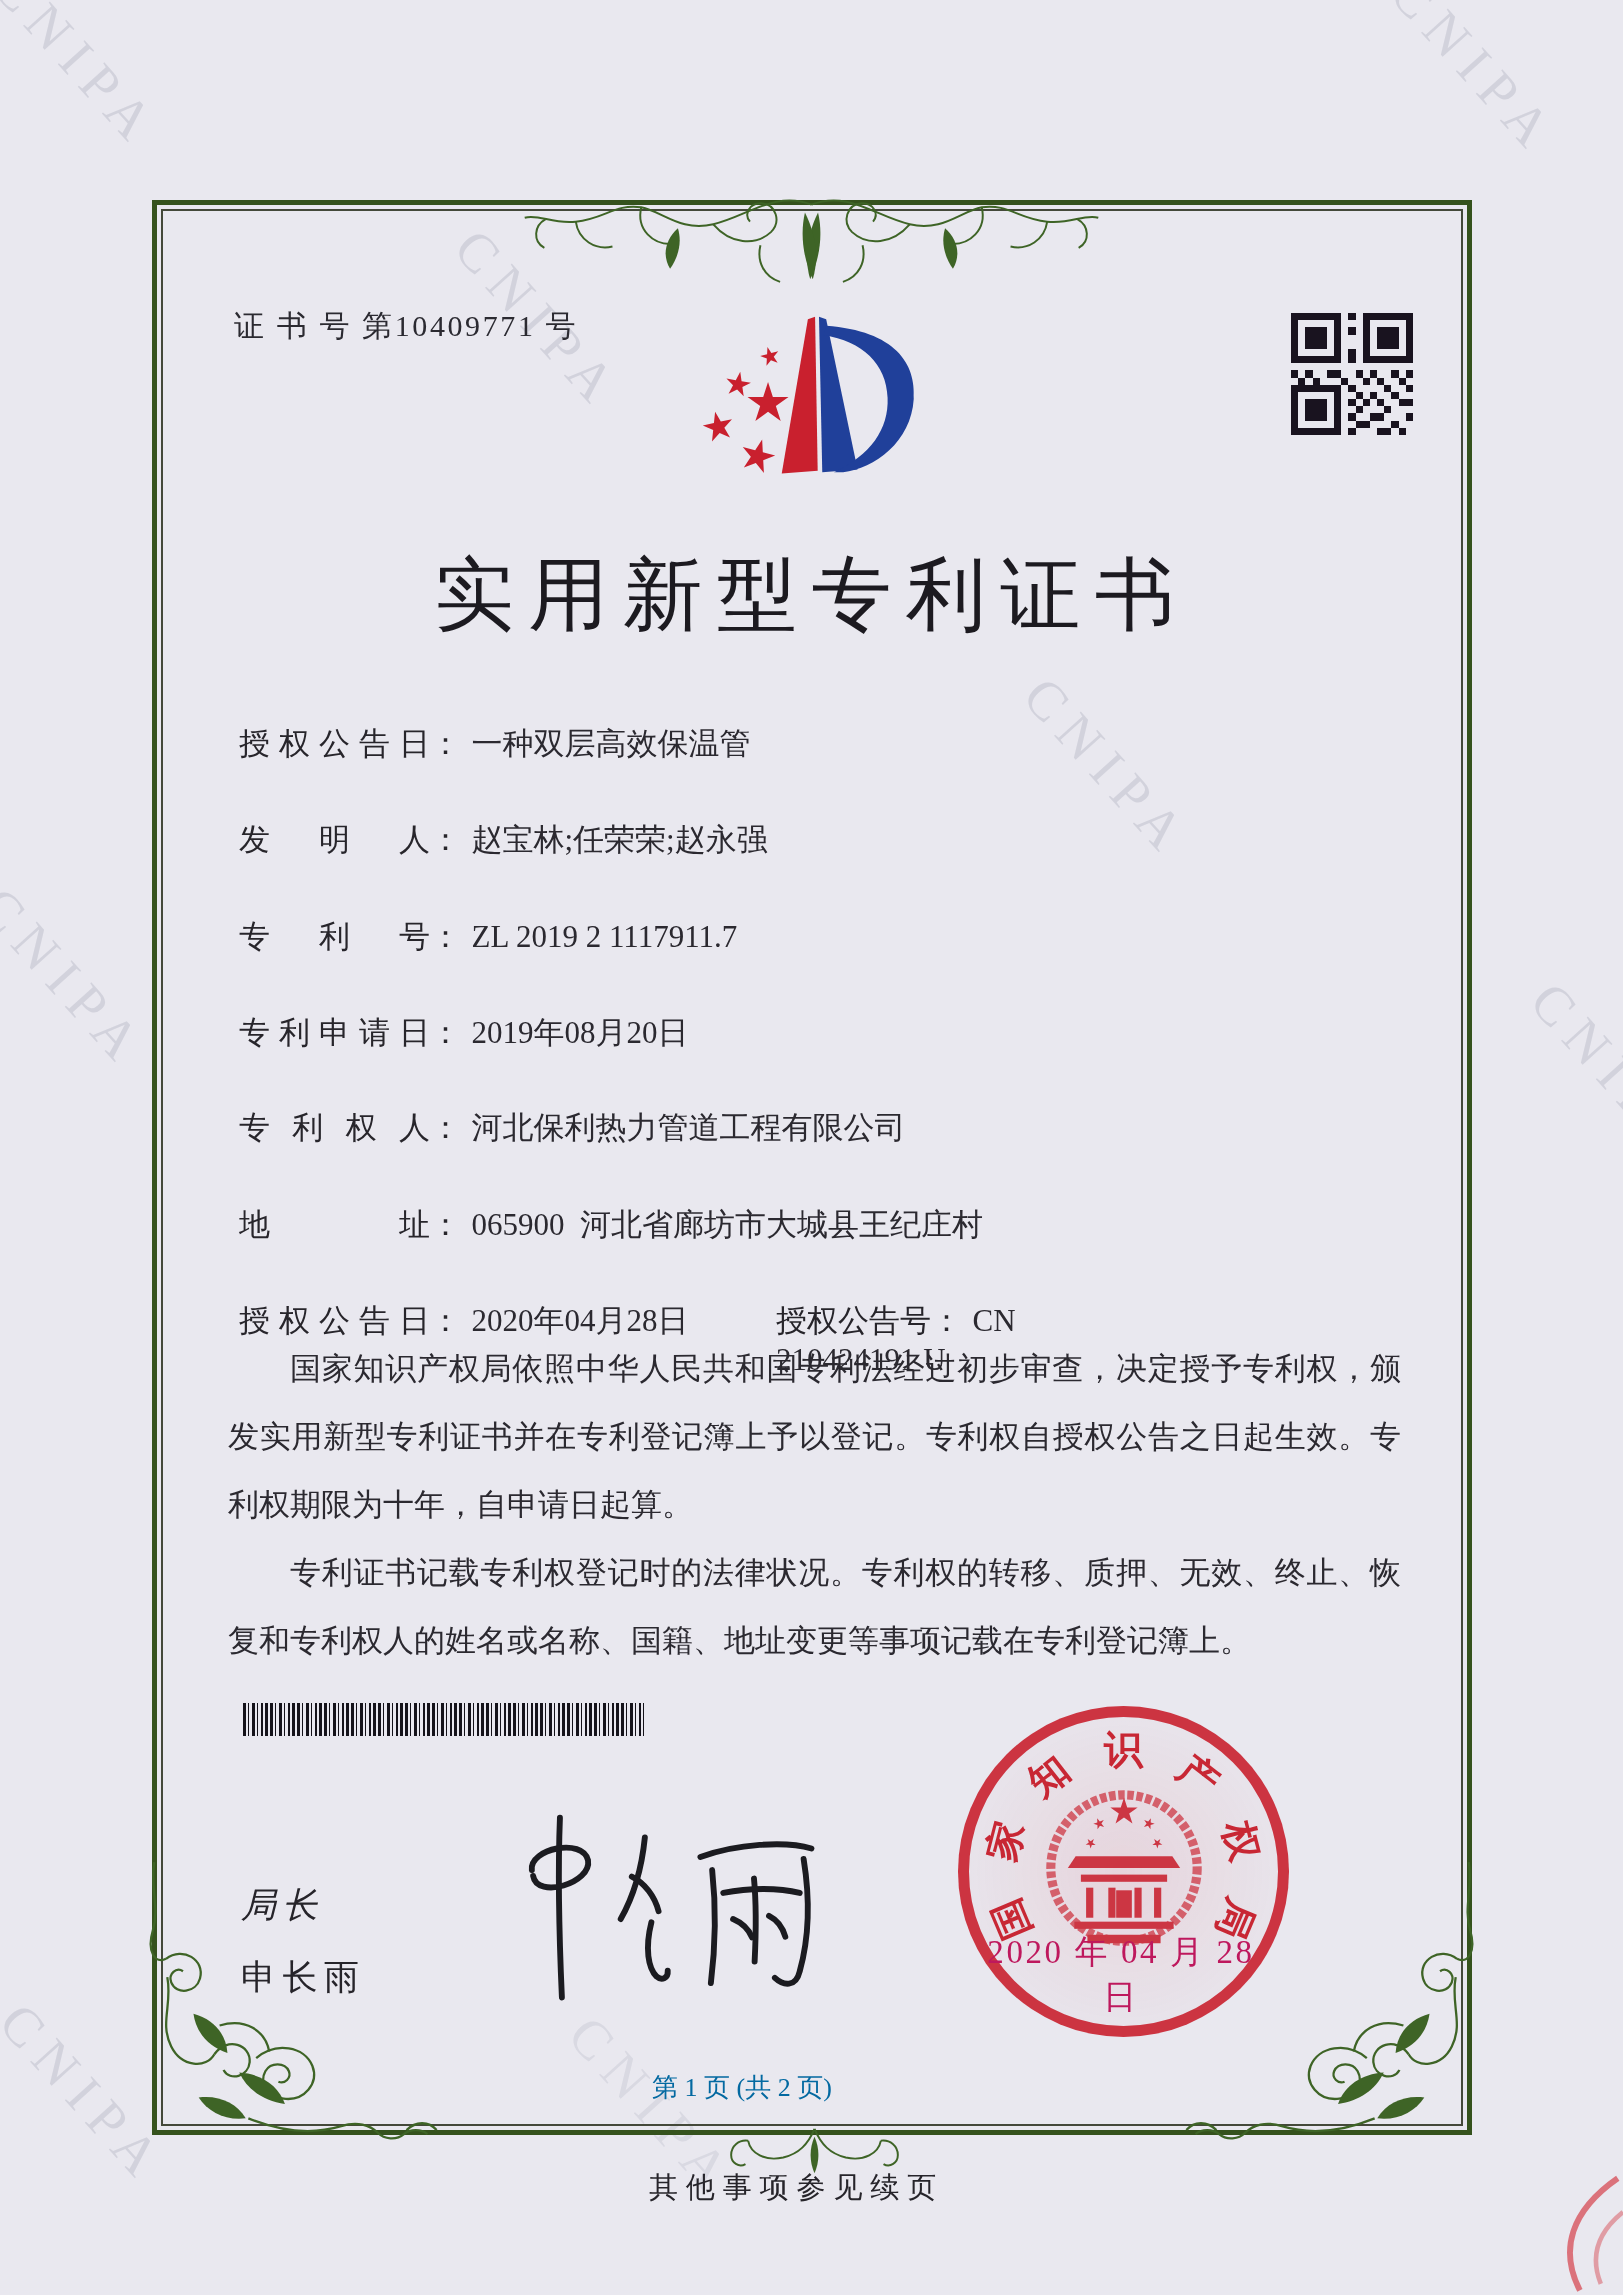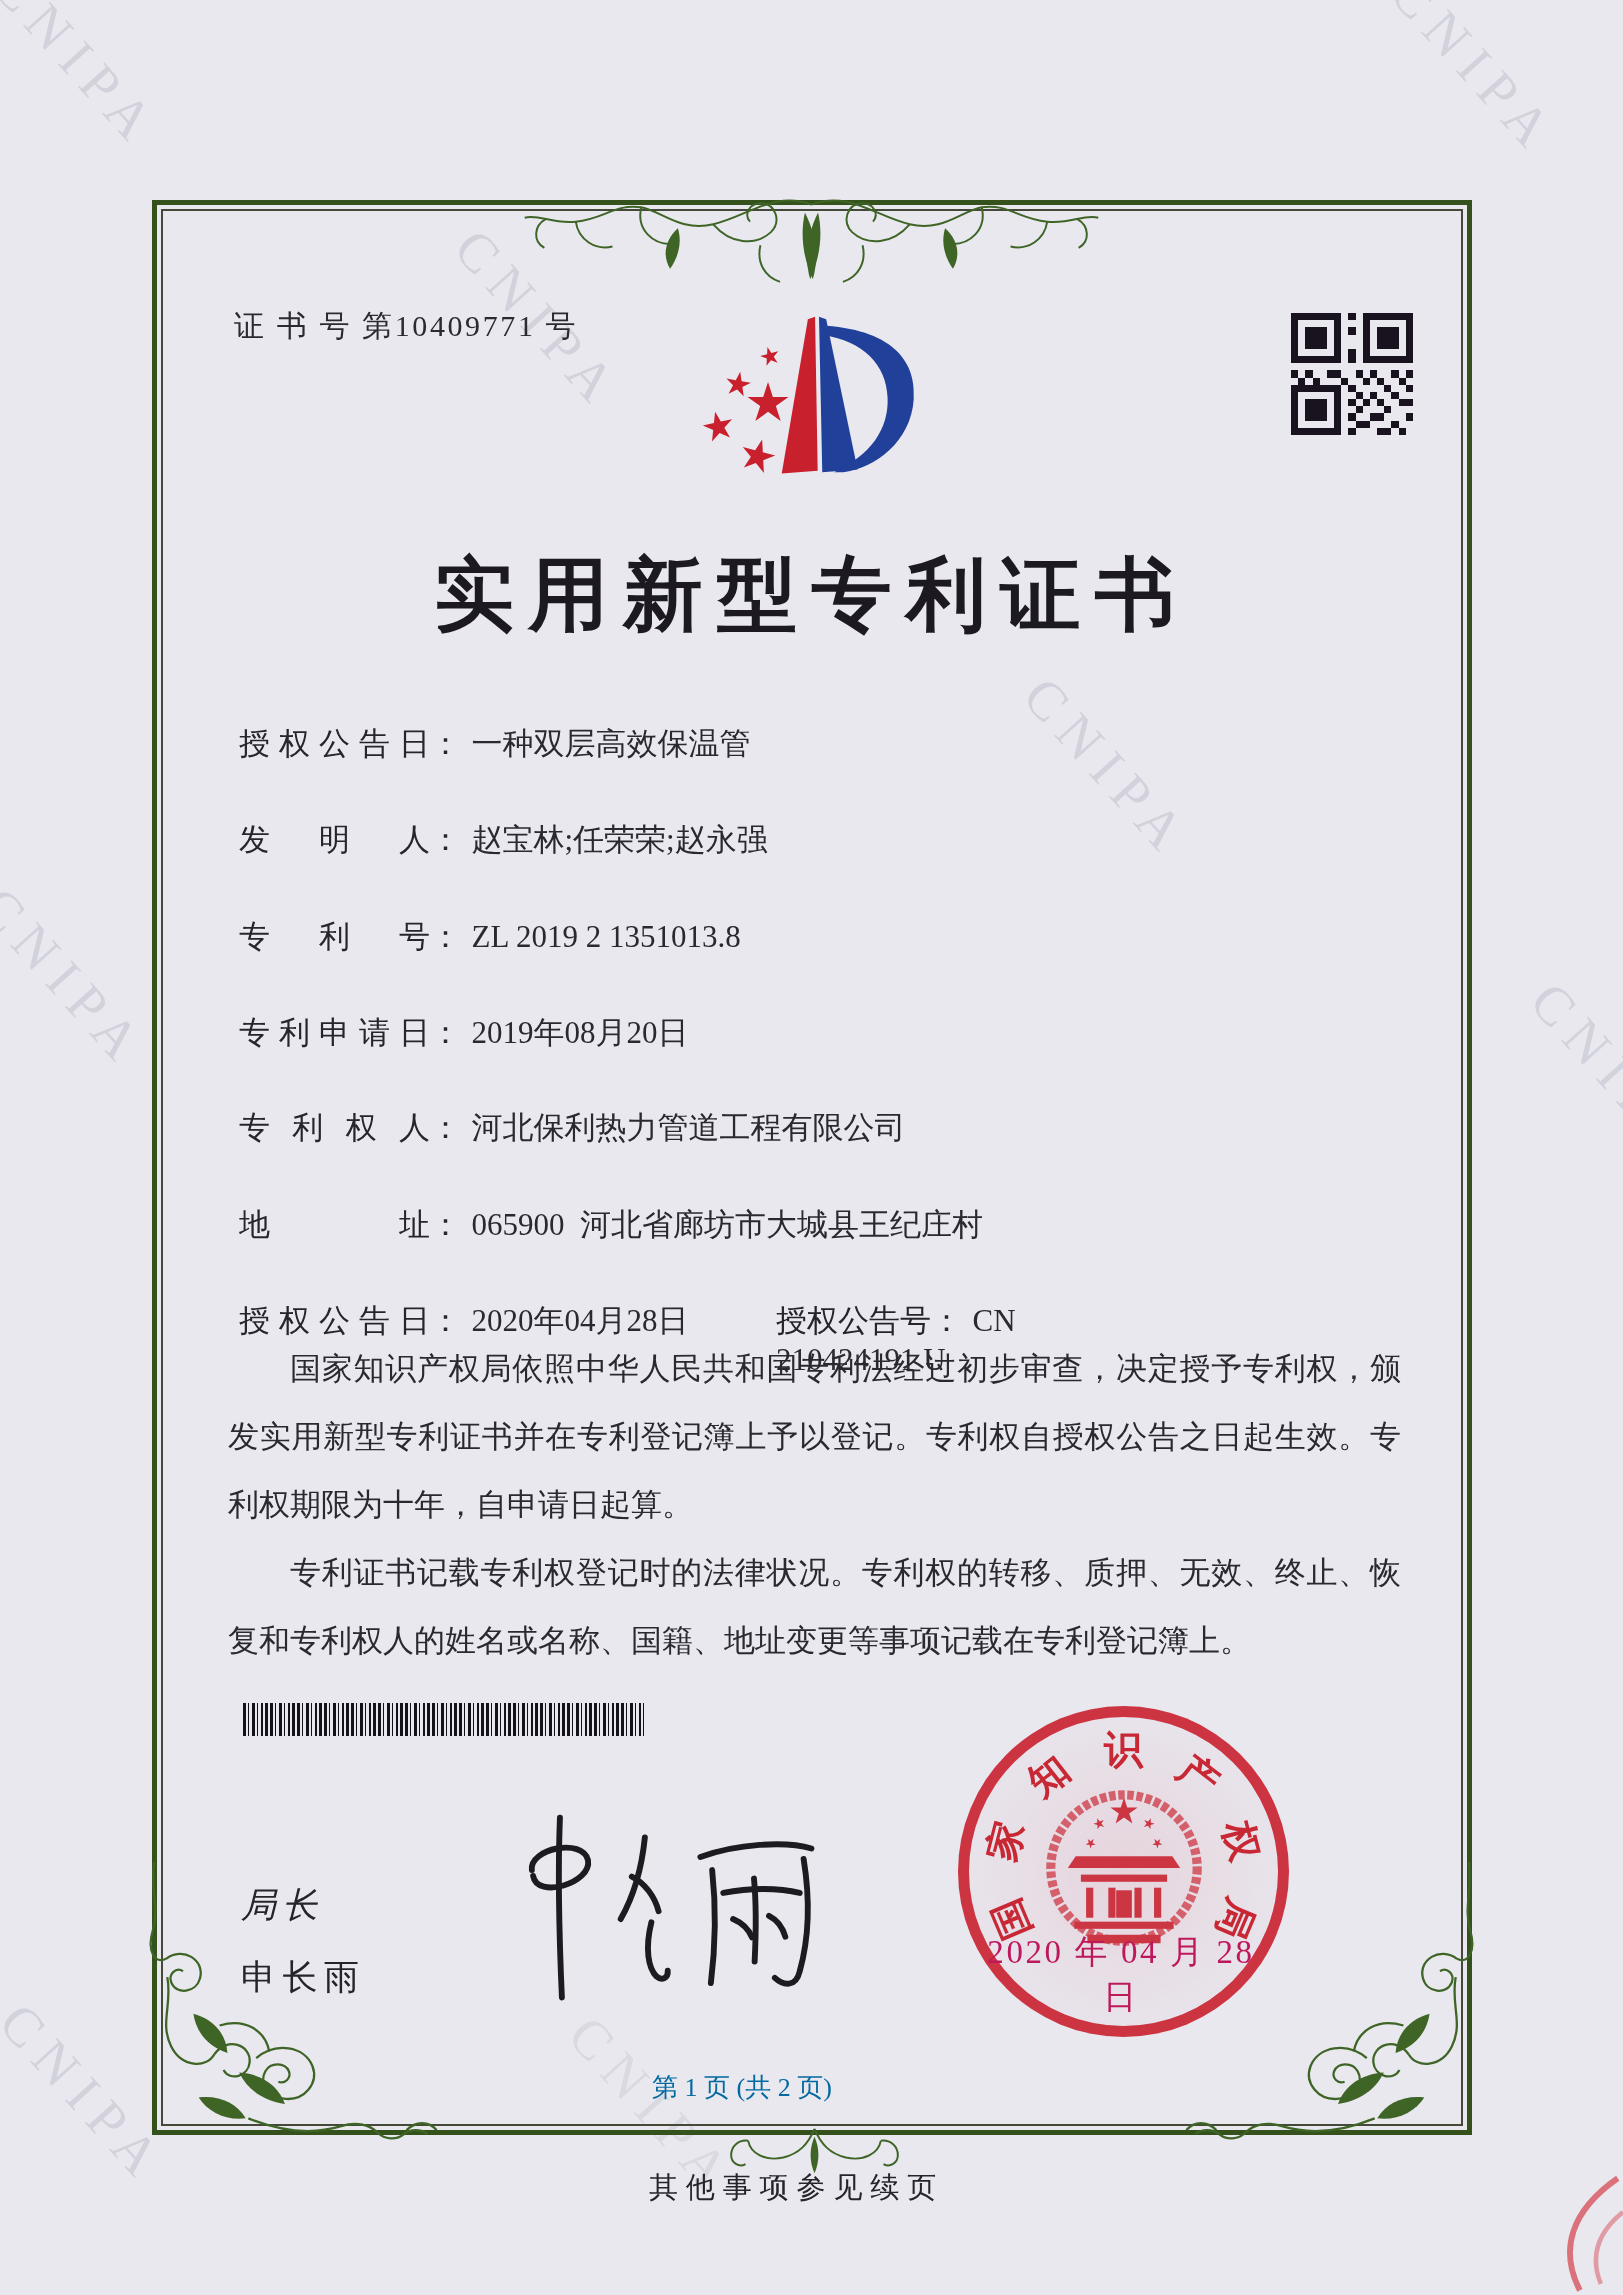--- a/index.html
+++ b/index.html
@@ -15,21 +15,21 @@
   
   .orn{position:absolute;}
   
   .cert-no{position:absolute;left:234px;top:306px;font-size:30px;letter-spacing:2.6px;color:#2b2a31;}
   
   .logo{position:absolute;left:686px;top:301px;}
   
   .qr{position:absolute;left:1291px;top:313px;}
   
   .title{position:absolute;left:0;width:1623px;top:542px;text-align:center;font-size:80px;
-         font-weight:700;letter-spacing:14.4px;color:#1c1a20;}
+         font-weight:400;letter-spacing:14.4px;color:#1c1a20;}
   
   .row{position:absolute;left:239px;font-size:31px;white-space:nowrap;}
   .f-label{display:inline-block;width:191px;text-align:justify;text-align-last:justify;color:#27252b;}
   .f-colon{display:inline-block;color:#27252b;}
   .f-value{margin-left:10.5px;color:#2b2930;white-space:pre-wrap;}
   .row-sub{position:absolute;left:537px;top:0;}
   
   .paras{position:absolute;left:228px;top:1335px;width:1173px;font-size:31px;line-height:68px;
          text-align:justify;color:#2b2930;}
   .paras p{margin:0;text-indent:2em;}
@@ -173,21 +173,21 @@
 
   <div class="title">实用新型专利证书</div>
 
   <div class="row" style="top:723px">
     <span class="f-label">授权公告日</span><span class="f-colon">：</span><span class="f-value">一种双层高效保温管</span>
   </div>
   <div class="row" style="top:819px">
     <span class="f-label">发明人</span><span class="f-colon">：</span><span class="f-value">赵宝林;任荣荣;赵永强</span>
   </div>
   <div class="row" style="top:916px">
-    <span class="f-label">专利号</span><span class="f-colon">：</span><span class="f-value">ZL 2019 2 1351013.8</span>
+    <span class="f-label">专利号</span><span class="f-colon">：</span><span class="f-value">ZL 2019 2 1117911.7</span>
   </div>
   <div class="row" style="top:1012px">
     <span class="f-label">专利申请日</span><span class="f-colon">：</span><span class="f-value">2019年08月20日</span>
   </div>
   <div class="row" style="top:1107px">
     <span class="f-label">专利权人</span><span class="f-colon">：</span><span class="f-value">河北保利热力管道工程有限公司</span>
   </div>
   <div class="row" style="top:1204px">
     <span class="f-label">地址</span><span class="f-colon">：</span><span class="f-value">065900  河北省廊坊市大城县王纪庄村</span>
   </div>

